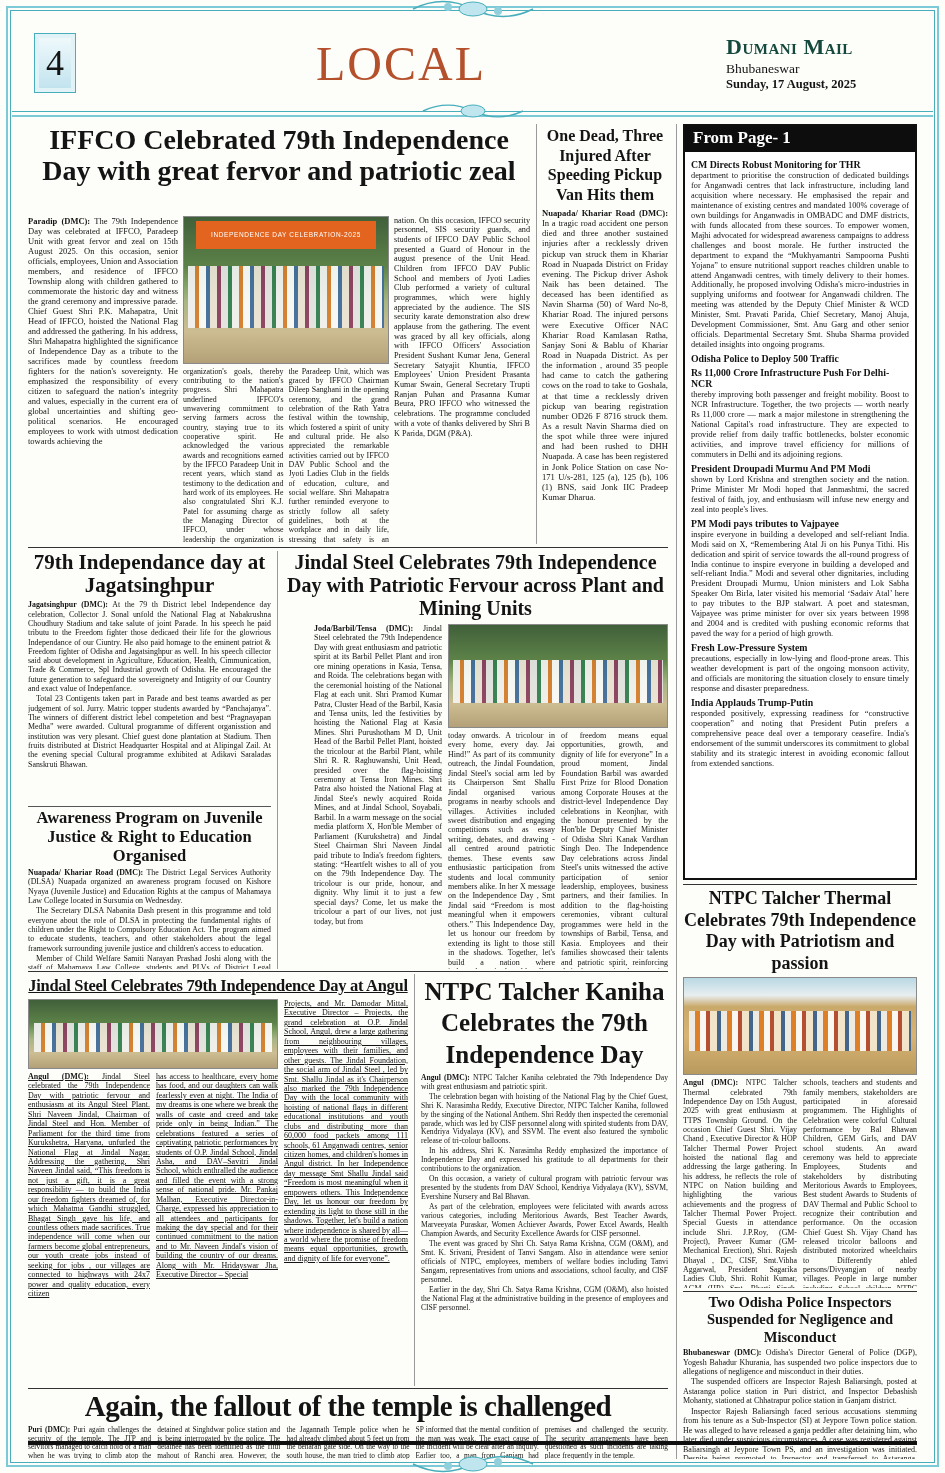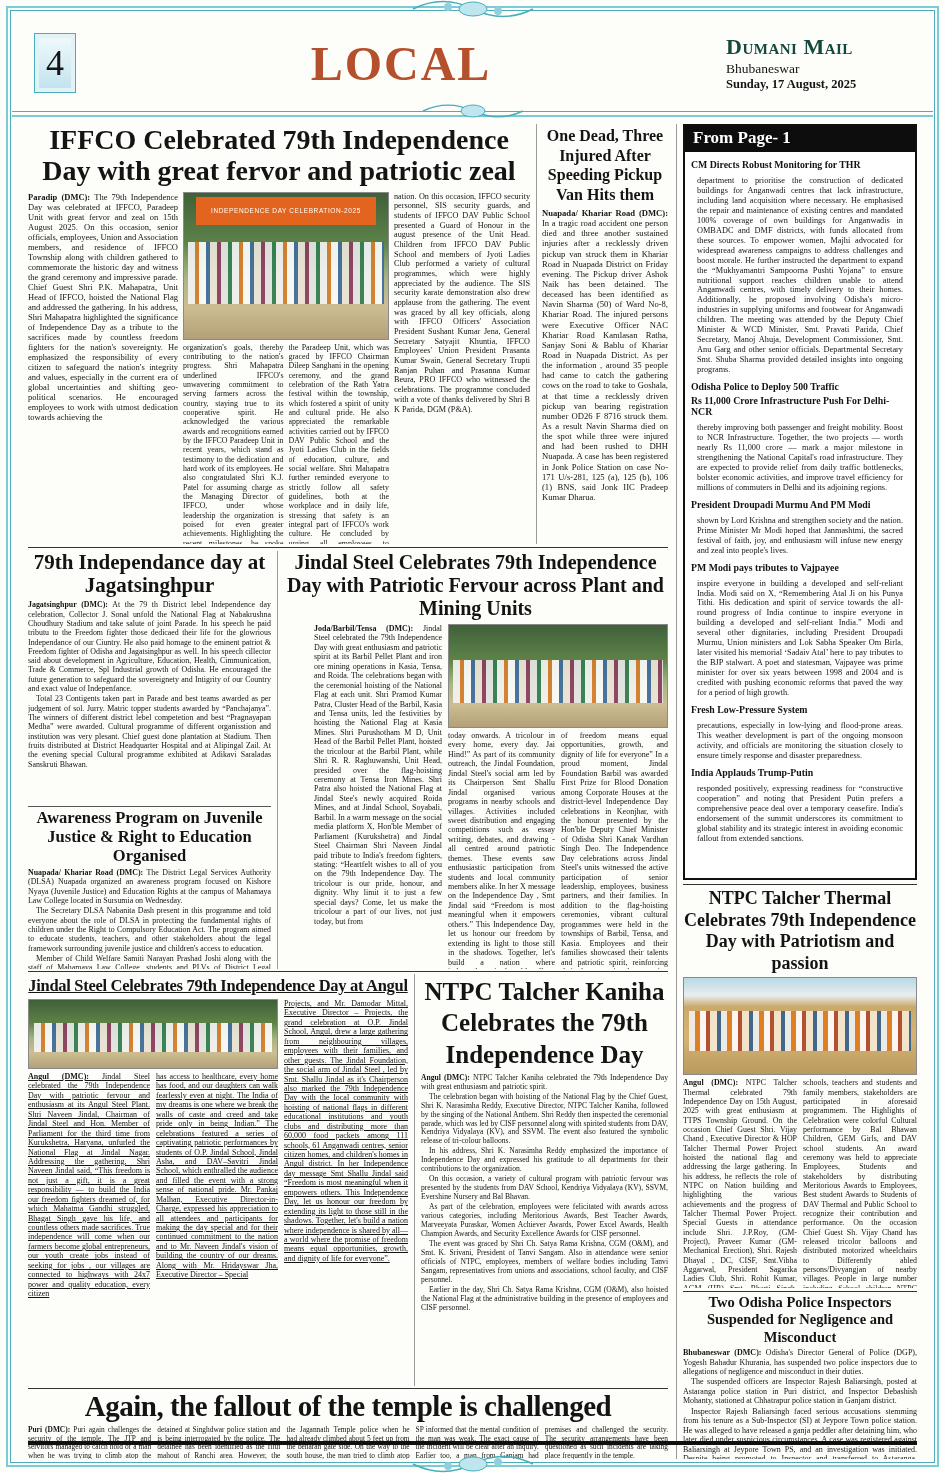--- a/index.html
+++ b/index.html
@@ -8,21 +8,21 @@
   
   .frame-outer{position:absolute;top:6px;left:6px;right:6px;bottom:6px;border:2px solid #7ccad7;pointer-events:none;}
   .frame-inner{position:absolute;top:10px;left:10px;right:10px;bottom:10px;border:1px solid #49aebc;pointer-events:none;}
   .orn{position:absolute;left:50%;transform:translateX(-50%);}
   .orn.top{top:-2px;} .orn.bottom{bottom:-2px;} .orn.head{top:101px;}
   
   .masthead{position:absolute;top:20px;left:34px;right:34px;height:86px;display:flex;align-items:center;}
   .pagenum-box{width:40px;height:58px;border:1px solid #49aebc;box-shadow:0 0 0 4px #e2f3f8 inset;
        background:linear-gradient(180deg,#f2fafc,#bfe2ee);display:flex;align-items:center;justify-content:center;
        font-size:36px;}
-  .section-title{flex:1;text-align:center;font-size:48px;letter-spacing:2px;font-weight:700;}
+  .section-title{flex:1;text-align:center;font-size:48px;letter-spacing:2px;font-weight:400;}
   .paper-info{width:185px;line-height:1.25;}
   .paper-name{font-variant:small-caps;font-weight:bold;font-size:22px;letter-spacing:.5px;}
   .paper-city{font-size:13.5px;}
   .paper-date{font-size:12.5px;font-weight:bold;}
   .head-rule{position:absolute;top:111px;left:12px;right:12px;height:3px;
        border-top:1px solid #49aebc;border-bottom:2px solid #7ccad7;}
   
   .content{position:absolute;top:124px;left:28px;right:28px;bottom:14px;display:flex;gap:8px;}
   .left-main{width:640px;flex:none;display:flex;flex-direction:column;}
   .rail{flex:1;border-left:1px solid #9a9a9a;padding-left:6px;display:flex;flex-direction:column;overflow:hidden;justify-content:space-between;}
@@ -30,21 +30,21 @@
   h1,h2,h3{margin:0;}
   .bt{font-size:8.5px;line-height:1.18;text-align:justify;overflow:hidden;}
   .dl{font-weight:bold;}
   .col{overflow:hidden;}
   p{margin:0 0 1px 0;}
   p.ind{text-indent:8px;}
   
   .top-band{display:flex;gap:6px;height:420px;overflow:hidden;}
   .iffco{width:502px;flex:none;display:flex;flex-direction:column;align-items:center;}
   .iffco-head{font-size:28px;line-height:1.12;text-align:center;margin-bottom:5px;}
-  .iffco-body{display:flex;gap:5px;flex:1;overflow:hidden;}
+  .iffco-body{display:flex;gap:5px;flex:1;overflow:hidden;margin-top:24px;}
   .iffco .c1{width:150px;flex:none;}
   .iffco .mid{width:206px;flex:none;display:flex;flex-direction:column;}
   .mid-cols{display:flex;gap:5px;flex:1;overflow:hidden;margin-top:3px;}
   .mid-cols .col{flex:1;font-size:7.9px;}
   .iffco .c4{flex:1;font-size:8.2px;}
   .one-dead{flex:1;border-left:1px solid #9a9a9a;padding-left:5px;overflow:hidden;}
   .one-dead h2{font-size:16px;line-height:1.22;text-align:center;margin:2px 0 4px;}
   .one-dead .bt{font-size:8.6px;}
   
   .photo{position:relative;overflow:hidden;border:1px solid #8a8a8a;flex:none;
@@ -87,21 +87,21 @@
   
   .temple{flex:1;border-top:1px solid #333;margin-top:2px;padding-top:1px;overflow:hidden;}
   .temple h1{font-size:29px;letter-spacing:-.5px;white-space:nowrap;text-align:center;margin-bottom:3px;}
   .temple-cols{display:flex;gap:6px;overflow:hidden;}
   .temple-cols .col{flex:1;font-size:7.4px;line-height:1.18;text-align:justify;}
   
   .fp{border:2px solid #101010;height:752px;overflow:hidden;background:#fff;flex:none;}
   .fp-title{background:#0d0d0d;color:#fff;font-weight:bold;font-size:17px;padding:2px 8px 4px;}
   .fp-body{padding:4px 6px;}
   .fp h3{font-size:9.8px;margin:3px 0 1px;}
-  .fp p{font-size:8.3px;line-height:1.2;text-align:justify;margin:6px;}
+  .fp p{font-size:8.3px;line-height:1.2;text-align:justify;margin:0;}
   .thermal{border-top:1px solid #333;margin-top:4px;padding-top:3px;height:400px;overflow:hidden;flex:none;display:flex;flex-direction:column;}
   .thermal h2{font-size:18px;line-height:1.2;text-align:center;margin-bottom:3px;}
   .thermal-cols{display:flex;gap:6px;flex:1;margin-top:3px;overflow:hidden;}
   .thermal-cols .col{flex:1;font-size:7.9px;}
   .police{border-top:1px solid #333;margin-top:3px;padding-top:2px;flex:1;overflow:hidden;}
   .police h2{font-size:14.5px;line-height:1.2;text-align:center;margin-bottom:2px;}
   .police .bt{font-size:8px;}
   .bottom-rule{position:absolute;left:28px;right:28px;top:1441px;height:4px;background:#101010;}
 </style>
 </head>

